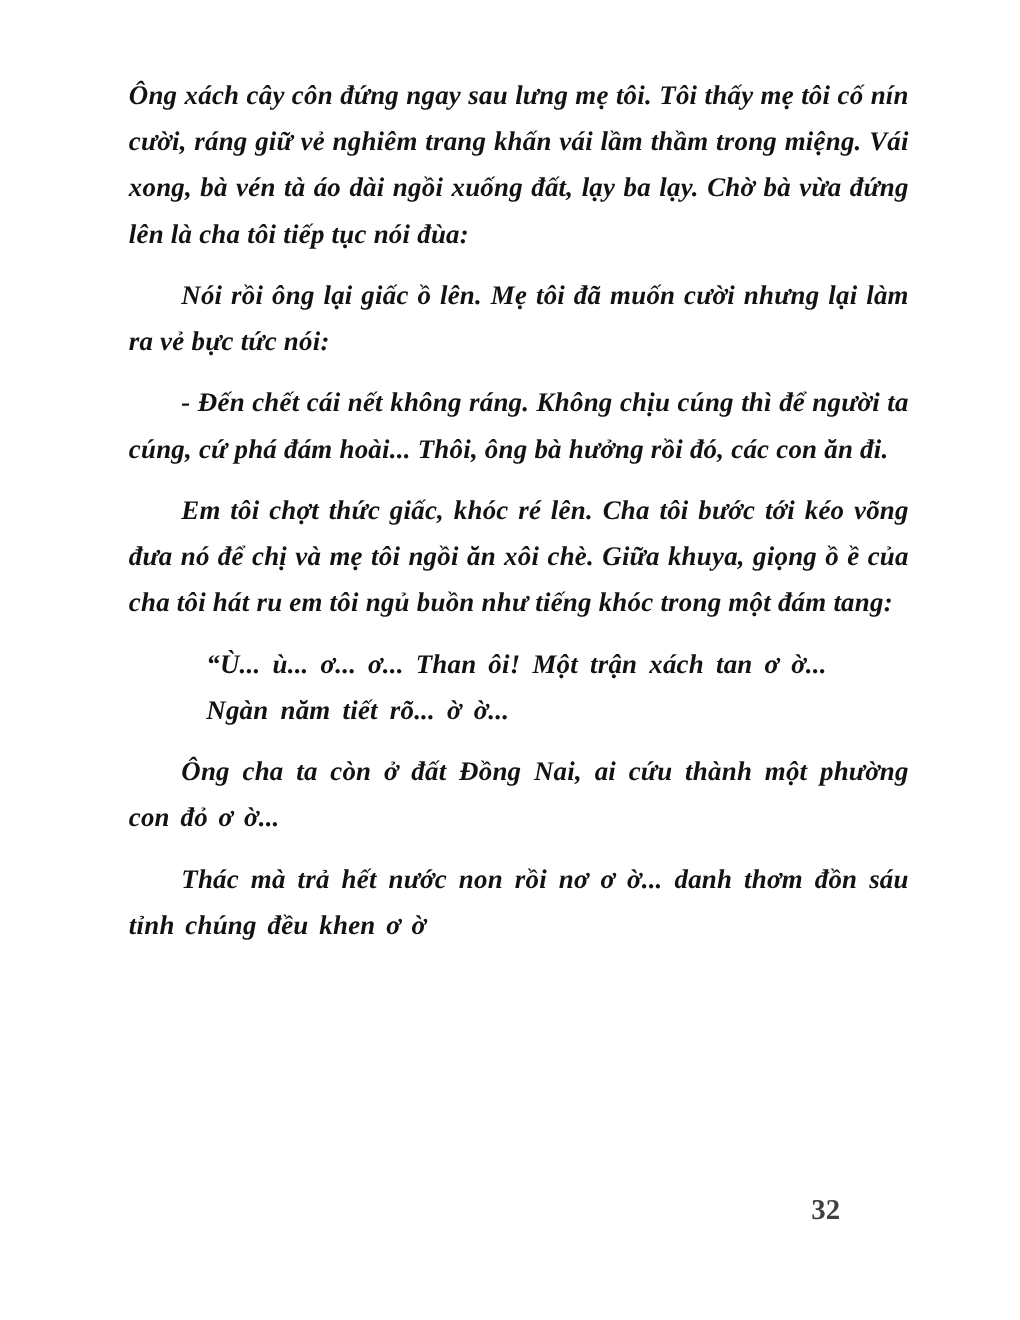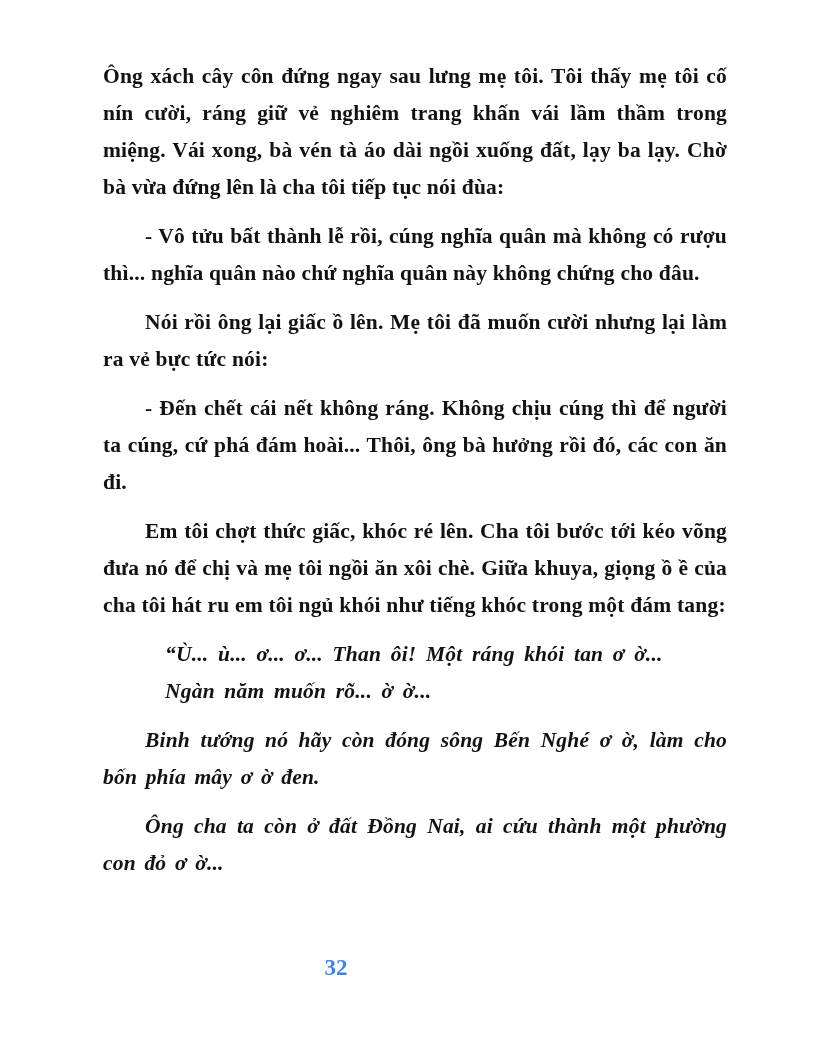--- a/index.html
+++ b/index.html
@@ -21,20 +21,21 @@
     left: 103px;
     width: 624px;
   }
   .page p {
     margin: 0 0 12px 0;
     font-size: 21.5px;
     line-height: 37px;
     font-weight: 600;
     text-align: justify;
     letter-spacing: 0.2px;
+    font-style: italic;
   }
   .p-flush {
     text-indent: 0;
   }
   .p-indent {
     text-indent: 42px;
   }
   .p-verse {
     font-style: italic;
     text-indent: 62px;
@@ -48,35 +49,34 @@
   .p-song {
     font-style: italic;
     text-indent: 42px;
     word-spacing: 3px;
   }
   .page-number {
     position: absolute;
     top: 955px;
     left: 0;
     width: 672px;
-    text-align: center;
+    text-align: right;
     font-size: 23px;
     font-weight: 700;
     font-family: "Liberation Serif", "DejaVu Serif", serif;
-    color: #3b82f6;
+    color: #404040;
   }
 </style>
 </head>
 <body>
 
 <div class="page">
   <p class="p-flush">Ông xách cây côn đứng ngay sau lưng mẹ tôi. Tôi thấy mẹ tôi cố nín cười, ráng giữ vẻ nghiêm trang khấn vái lầm thầm trong miệng. Vái xong, bà vén tà áo dài ngồi xuống đất, lạy ba lạy. Chờ bà vừa đứng lên là cha tôi tiếp tục nói đùa:</p>
-  <p class="p-indent">- Vô tửu bất thành lễ rồi, cúng nghĩa quân mà không có rượu thì... nghĩa quân nào chứ nghĩa quân này không chứng cho đâu.</p>
   <p class="p-indent">Nói rồi ông lại giấc ồ lên. Mẹ tôi đã muốn cười nhưng lại làm ra vẻ bực tức nói:</p>
   <p class="p-indent">- Đến chết cái nết không ráng. Không chịu cúng thì để người ta cúng, cứ phá đám hoài... Thôi, ông bà hưởng rồi đó, các con ăn đi.</p>
-  <p class="p-indent">Em tôi chợt thức giấc, khóc ré lên. Cha tôi bước tới kéo võng đưa nó để chị và mẹ tôi ngồi ăn xôi chè. Giữa khuya, giọng ồ ề của cha tôi hát ru em tôi ngủ khói như tiếng khóc trong một đám tang:</p>
-  <p class="p-verse">“Ù... ù... ơ... ơ... Than ôi! Một ráng khói tan ơ ờ...</p>
-  <p class="p-verse last-verse">Ngàn năm muốn rõ... ờ ờ...</p>
-  <p class="p-song">Binh tướng nó hãy còn đóng sông Bến Nghé ơ ờ, làm cho bốn phía mây ơ ờ đen.</p>
+  <p class="p-indent">Em tôi chợt thức giấc, khóc ré lên. Cha tôi bước tới kéo võng đưa nó để chị và mẹ tôi ngồi ăn xôi chè. Giữa khuya, giọng ồ ề của cha tôi hát ru em tôi ngủ buồn như tiếng khóc trong một đám tang:</p>
+  <p class="p-verse">“Ù... ù... ơ... ơ... Than ôi! Một trận xách tan ơ ờ...</p>
+  <p class="p-verse last-verse">Ngàn năm tiết rõ... ờ ờ...</p>
   <p class="p-song">Ông cha ta còn ở đất Đồng Nai, ai cứu thành một phường con đỏ ơ ờ...</p>
+  <p class="p-song">Thác mà trả hết nước non rồi nơ ơ ờ... danh thơm đồn sáu tỉnh chúng đều khen ơ ờ</p>
 </div>
 
 <div class="page-number">32</div>
 
 </body></html>

